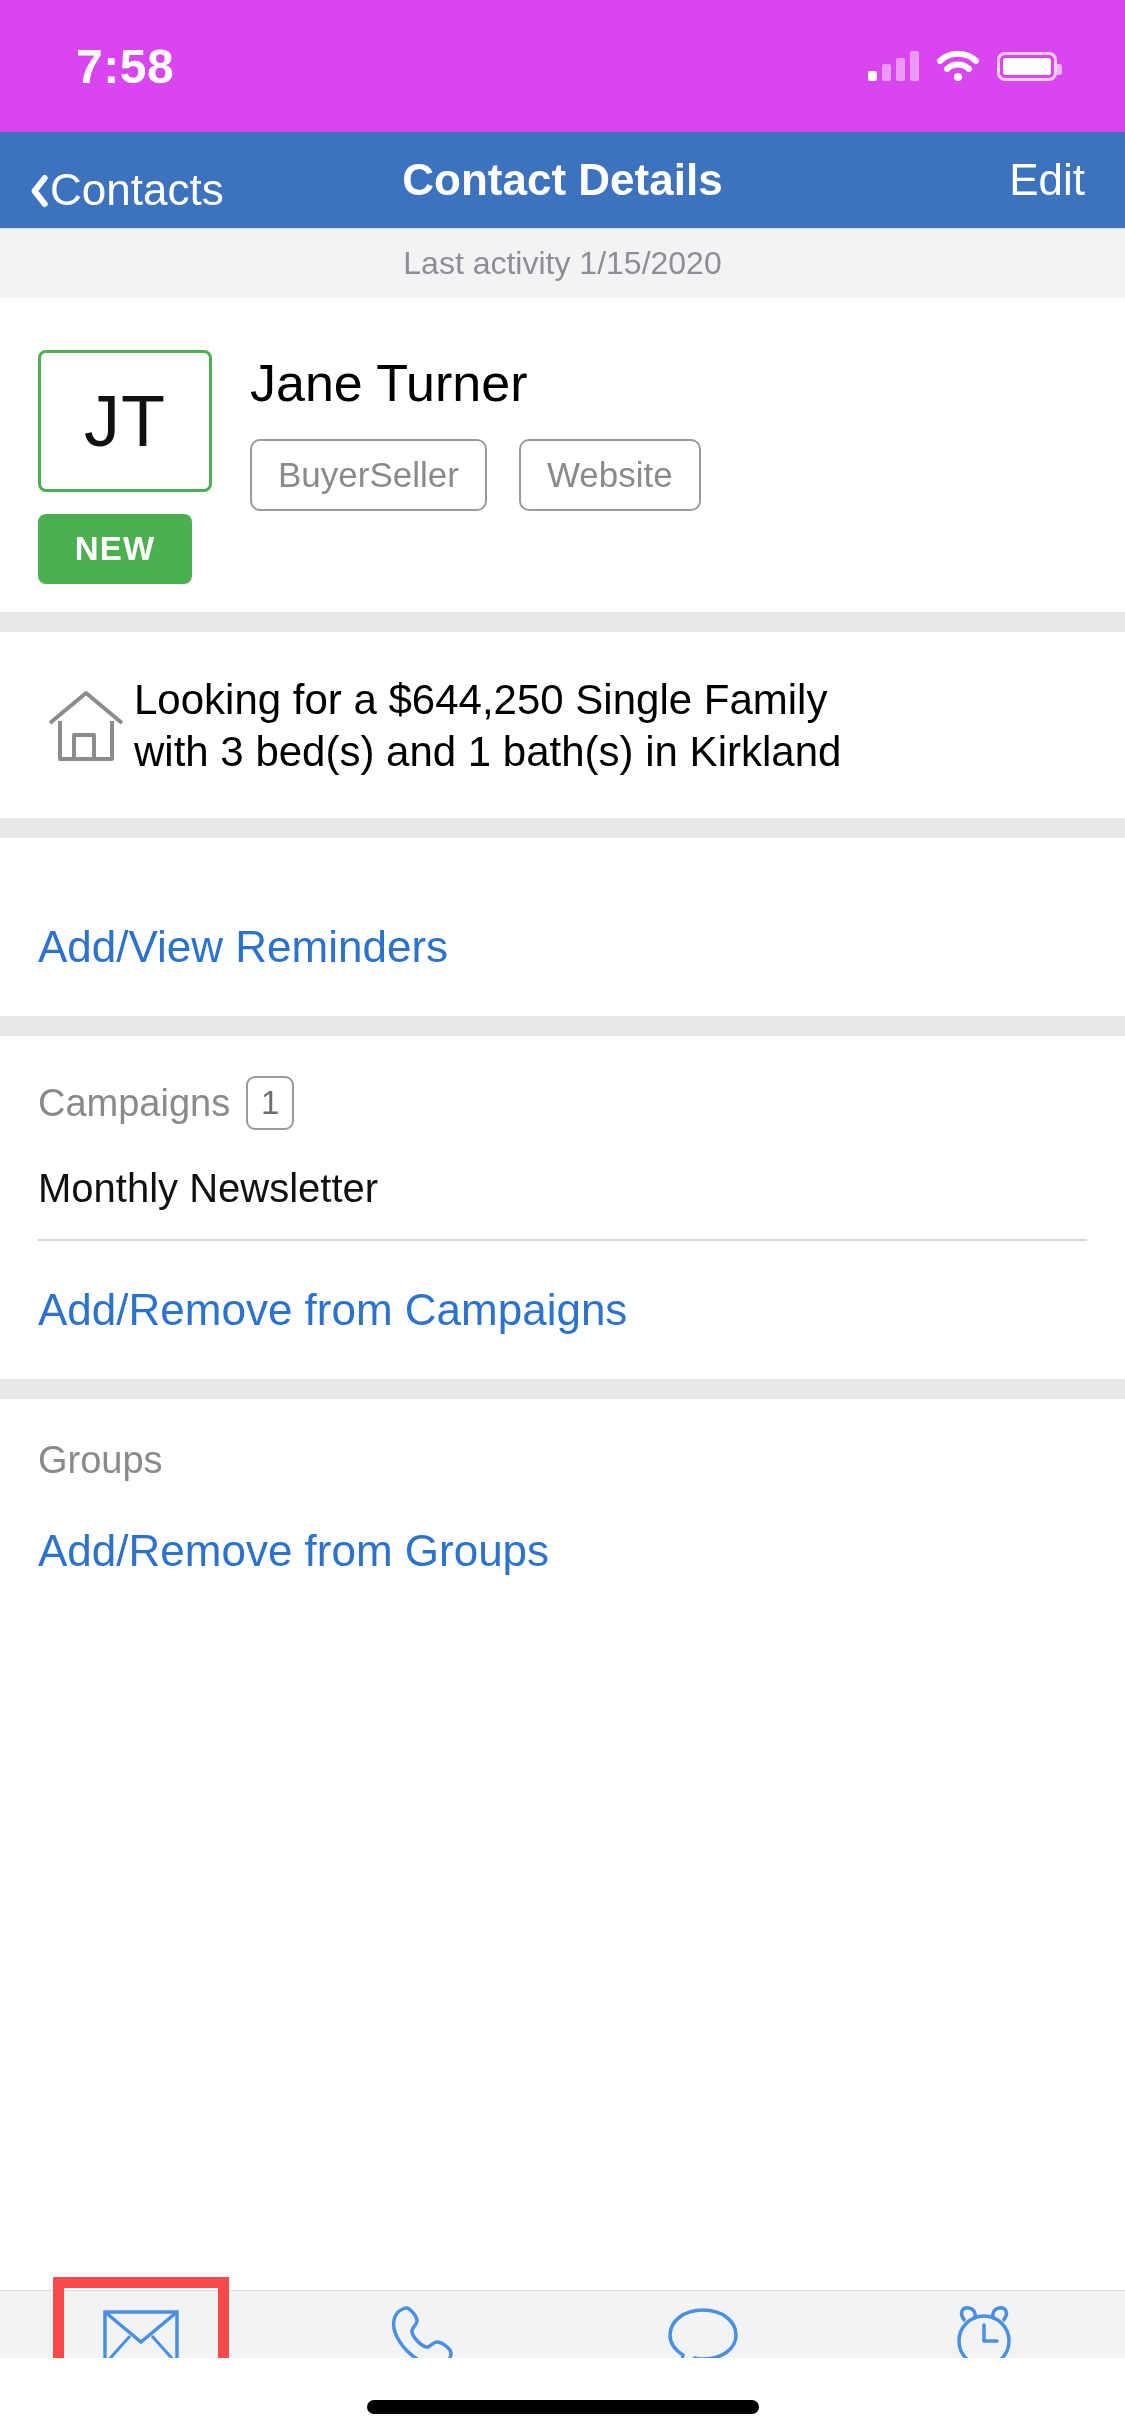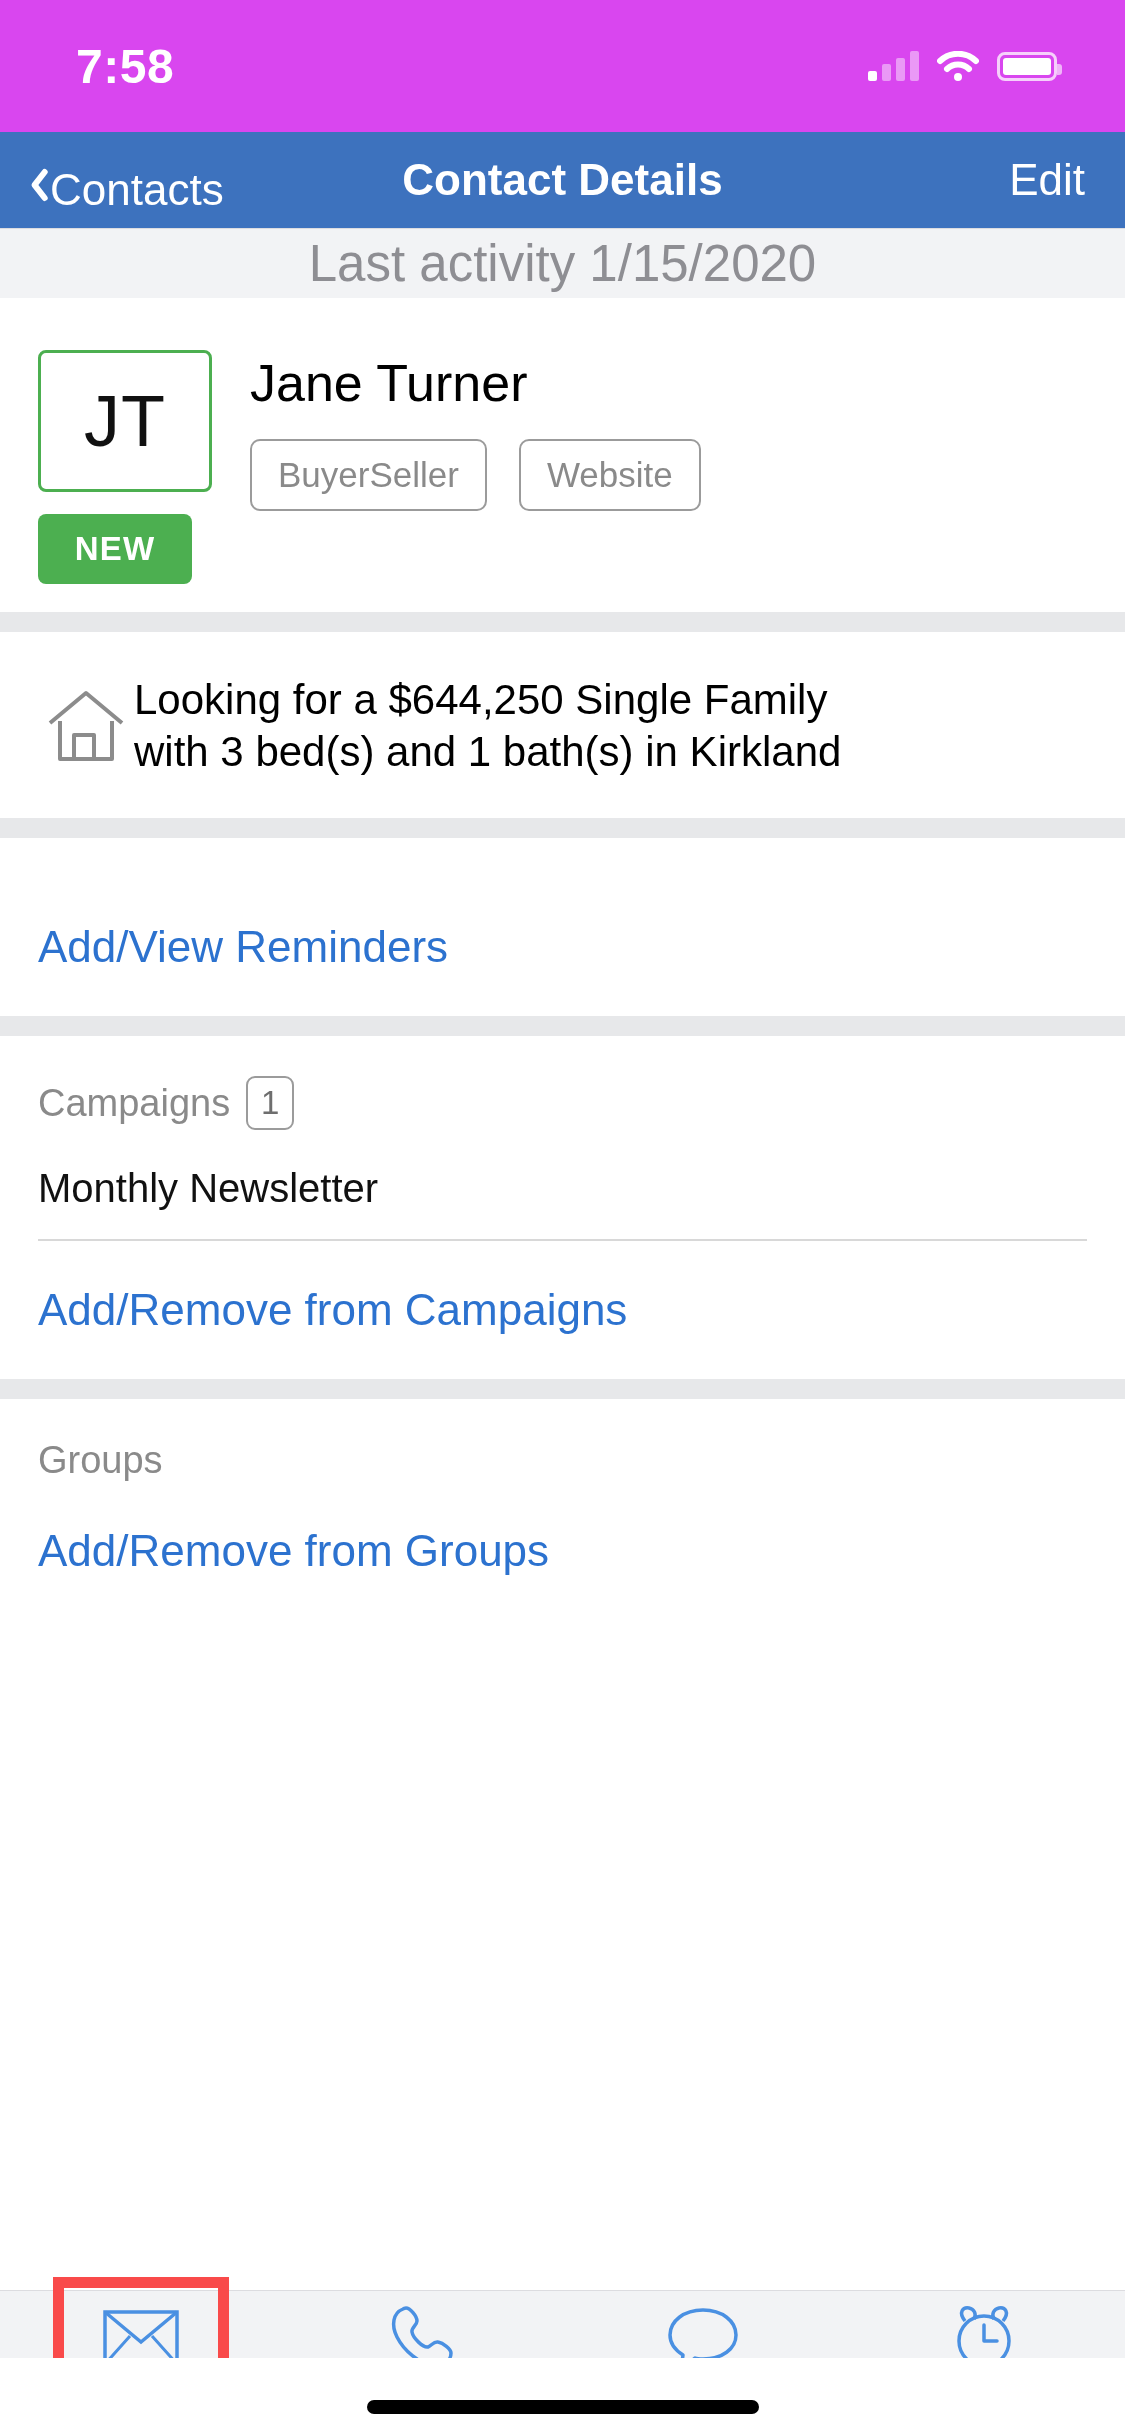--- a/index.html
+++ b/index.html
@@ -36,42 +36,42 @@
     border-radius:0 3px 3px 0;
   }
   .battery span { display:block; width:100%; height:100%; background:#ffffff; border-radius:3px; }
 
   
   .navbar {
     height:40px; background:#3D72BE;
     display:flex; align-items:center; position:relative;
     padding:0 40px 0 22px; height:96px;
   }
-  .nav-back { display:flex; align-items:flex-start; gap:6px; cursor:pointer;margin-top:20px; }
+  .nav-back { display:flex; align-items:center; gap:6px; cursor:pointer;margin-top:20px; }
   .chev {
     width:22px; height:38px; position:relative; flex:0 0 auto;
   }
   .chev::before, .chev::after {
     content:""; position:absolute; left:8px; width:6px; height:22px;
     background:#ffffff; border-radius:3px;
   }
   .chev::before { top:0; transform:rotate(38deg); transform-origin:bottom center; }
   .chev::after { top:18px; transform:rotate(-38deg); transform-origin:top center; }
   .nav-back-label { color:#ffffff; font-size:44px; }
   .nav-title {
     position:absolute; left:0; right:0; text-align:center;
     color:#ffffff; font-size:44px; font-weight:bold; pointer-events:none;
   }
   .nav-edit { margin-left:auto; color:#ffffff; font-size:44px; cursor:pointer; }
 
   
   .lastactivity {
     height:70px; background:#F2F3F5;
     display:flex; align-items:center; justify-content:center;
-    color:#8E8E93; font-size:51px;
+    color:#8E8E93; font-size:32px;
     border-top:1px solid #DCDCE0;
   }
 
   
   .gap { height:20px; background:#E7E8EA; }
   .section { background:#ffffff; }
 
   
   .contact-head { display:flex; padding:52px 38px 28px 38px; }
   .avatar-wrap { width:174px; flex:0 0 auto; }

